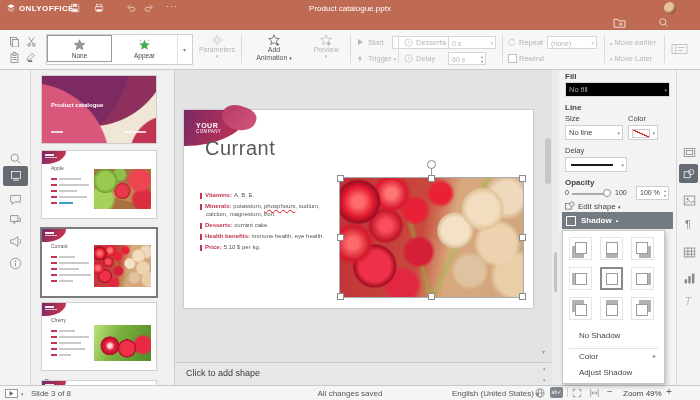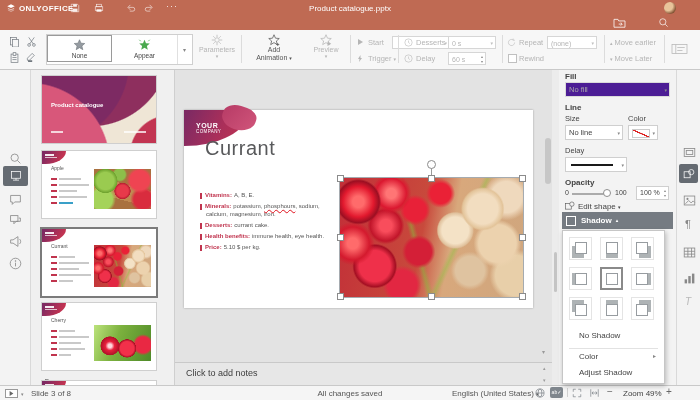--- a/index.html
+++ b/index.html
@@ -120,21 +120,21 @@
   #grip{position:absolute;left:2px;top:182px;width:3px;height:40px;background:#c4c4c4;border-radius:2px}
   #notes{position:absolute;left:175px;top:362px;width:377px;height:23px;background:#e7e7e7;border-top:1px solid #c9c9c9;box-sizing:border-box}
   #notes-text{position:absolute;left:11px;top:5px;font-size:9px;color:#3d3d3d}
   .narrow{position:absolute;left:368px;font-size:5px;color:#9a9a9a}
   
   #rp{position:absolute;left:559px;top:70px;width:117px;height:315px;background:#f3f3f3}
   .rlab{position:absolute;font-size:8px;font-weight:bold;color:#444}
   .rlab2{position:absolute;font-size:7.5px;color:#444}
   .rcombo{position:absolute;height:15px;background:#fff;border:1px solid #cfcfcf;box-sizing:border-box;font-size:7.5px;line-height:13px;padding-left:3px;color:#444}
   .rcombo .car{position:absolute;right:2px;top:5px;color:#888}
-  #fill-combo{color:#a9a9a9;background:#4c1d95;border-color:#dadada}
+  #fill-combo{color:#a9a9a9;background:#000000;border-color:#dadada}
   #type-line{position:absolute;left:5px;top:6px;width:42px;height:2px;background:#1a1a1a}
   #swatch{position:absolute;left:3px;top:3px;width:16px;height:7px;border:1px solid #ccc;
      background:linear-gradient(to top right,rgba(0,0,0,0) 44%,#d22 46%,#d22 54%,rgba(0,0,0,0) 56%)}
   #sl-track{position:absolute;left:13px;top:123px;width:34px;height:2px;background:#ababab}
   #sl-knob{position:absolute;left:44px;top:118.5px;width:8px;height:8px;border:1px solid #8f8f8f;border-radius:50%;background:#fff;box-sizing:border-box}
   #op-spin{position:absolute;left:77px;top:116px;width:33px;height:14px;background:#fff;border:1px solid #cfcfcf;box-sizing:border-box;font-size:7px;line-height:12px;padding-left:3px;color:#444}
   .updn{position:absolute;right:2px;top:1px;font-size:4px;line-height:5px;color:#888;text-align:center}
   #shadow-bar{position:absolute;left:3px;top:142px;width:111px;height:17px;background:#757b82;display:flex;align-items:center;color:#fff}
   #shadow-chk{width:8px;height:8px;border:1px solid #fff;margin:0 5px 0 4px}
   #shadow-bar b{font-size:8px;font-weight:bold}
@@ -500,21 +500,21 @@
   </div>
   <div id="cv-scroll"></div>
   <span id="cv-down">▾</span>
 </div>
 
 <div id="splitter">
     <div id="grip"></div>
   </div>
 
 <div id="notes">
-  <span id="notes-text">Click to add notes</span>
+  <span id="notes-text">Click to add shape</span>
   <span class="narrow" style="top:2px">▴</span>
   <span class="narrow" style="top:14px">▾</span>
 </div>
 
 <div id="rp">
   <span class="rlab" style="left:6px;top:2px">Fill</span>
   <div class="rcombo" id="fill-combo" style="left:6px;top:12px;width:105px"><span>No fill</span><span class="car">▾</span></div>
 
   <span class="rlab" style="left:6px;top:33px">Line</span>
   <span class="rlab2" style="left:6px;top:44px">Size</span>

